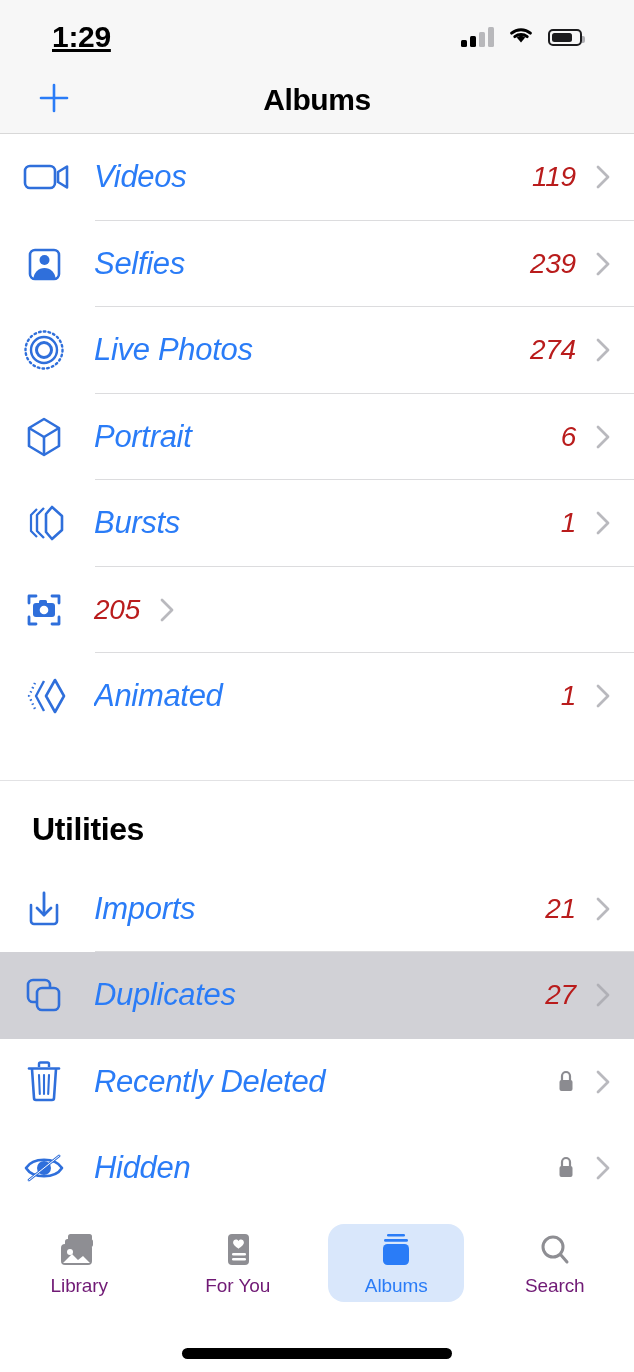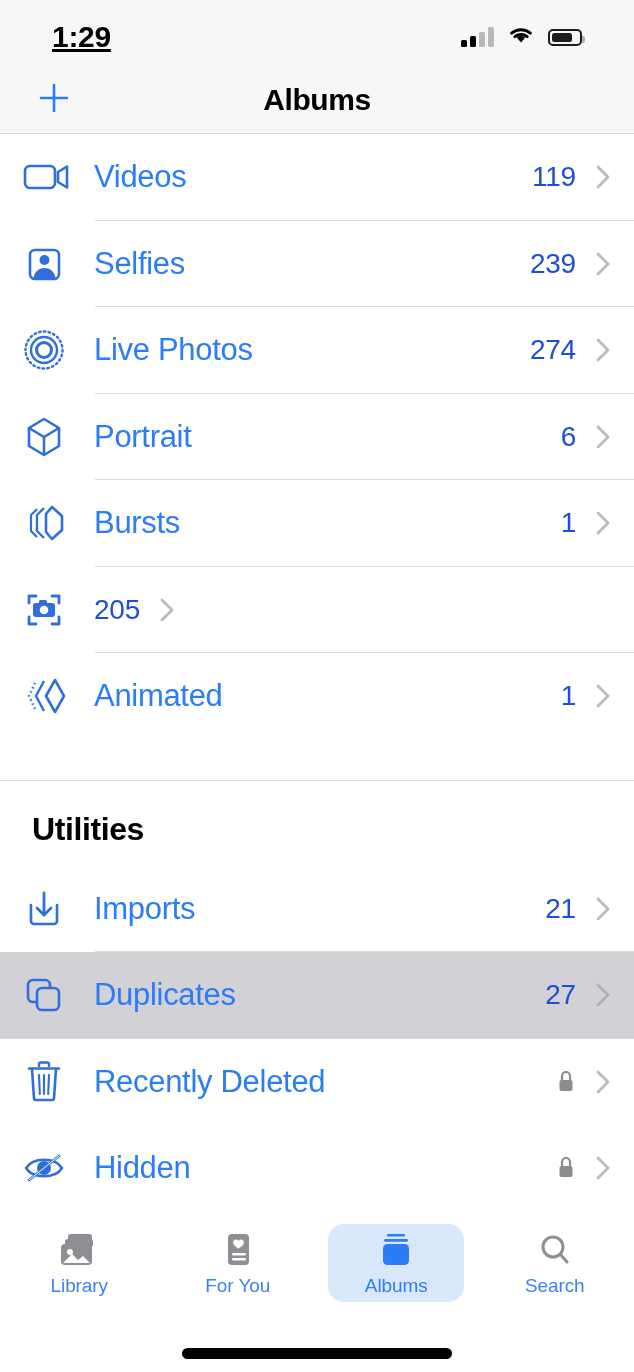--- a/index.html
+++ b/index.html
@@ -43,37 +43,37 @@
   }
   .nav-title {
     width:100%; text-align:center;
     font-size:30px; font-weight:700; color:#000; letter-spacing:-0.4px;
   }
 
   
   .list { flex:1 1 auto; background:#fff; overflow:hidden; }
   .row {
     position:relative; display:flex; align-items:center;
-    height:86.5px; padding-left:22px; padding-right:22px; background:#fff;
+    height:86.5px; padding-left:22px; padding-right:22px; background:#fff;font-style:italic;
   }
   .row.selected { background:#d1d1d6; }
   .row .sep {
     position:absolute; left:95px; right:0; bottom:0; height:1px; background:#dcdcde;
   }
   .row:last-child .sep { display:none; }
   .icon-wrap {
     width:72px; min-width:72px; height:56px;
     display:flex; align-items:center; justify-content:flex-start;
     color:#2f6fdb;
   }
   .row-label {
     flex:1 1 auto; font-size:31px; color:#2a7cf7; letter-spacing:-0.3px;
     white-space:nowrap; overflow:hidden;
   }
-  .row-count { font-size:28px; color:#1d4ed8; margin-right:18px; letter-spacing:-0.2px; }
+  .row-count { font-size:28px; color:#b91c1c; margin-right:18px; letter-spacing:-0.2px; }
   .chev { width:18px; height:30px; color:#b9b9be; display:flex; align-items:center; }
   .lock { margin-right:18px; display:flex; align-items:center; color:#8b8b90; }
 
   
   .section-gap { height:40px; background:#fff; }
   .section-rule { height:1px; background:#e2e2e4; margin:0; }
   .section-title {
     font-size:32px; font-weight:700; color:#000;
     padding:30px 0 18px 32px; letter-spacing:-0.4px;
     background:#fff;
@@ -83,21 +83,21 @@
   .tabbar {
     flex:0 0 auto; height:122px; background:#fff;
     display:flex; align-items:flex-start; justify-content:space-around;
     padding-top:12px;
   }
   .tab {
     width:136px; height:78px; border-radius:16px;
     display:flex; flex-direction:column; align-items:center; justify-content:center; gap:5px;
   }
   .tab.active { background:#d9e7fb; }
-  .tab-label { font-size:19px; color:#3b82f6; letter-spacing:-0.1px; }
+  .tab-label { font-size:19px; color:#701a75; letter-spacing:-0.1px; }
   .tab.active .tab-label { color:#2a7cf7; }
   .tab-icon { height:40px; display:flex; align-items:center; justify-content:center; color:#8e8e93; }
   .tab.active .tab-icon { color:#2a7cf7; }
 
   .home-indicator-wrap { flex:0 0 auto; height:38px; display:flex; align-items:center; justify-content:center; background:#fff; }
   .home-indicator { width:270px; height:11px; border-radius:6px; background:#000; }
 </style>
 </head>
 <body>
 

